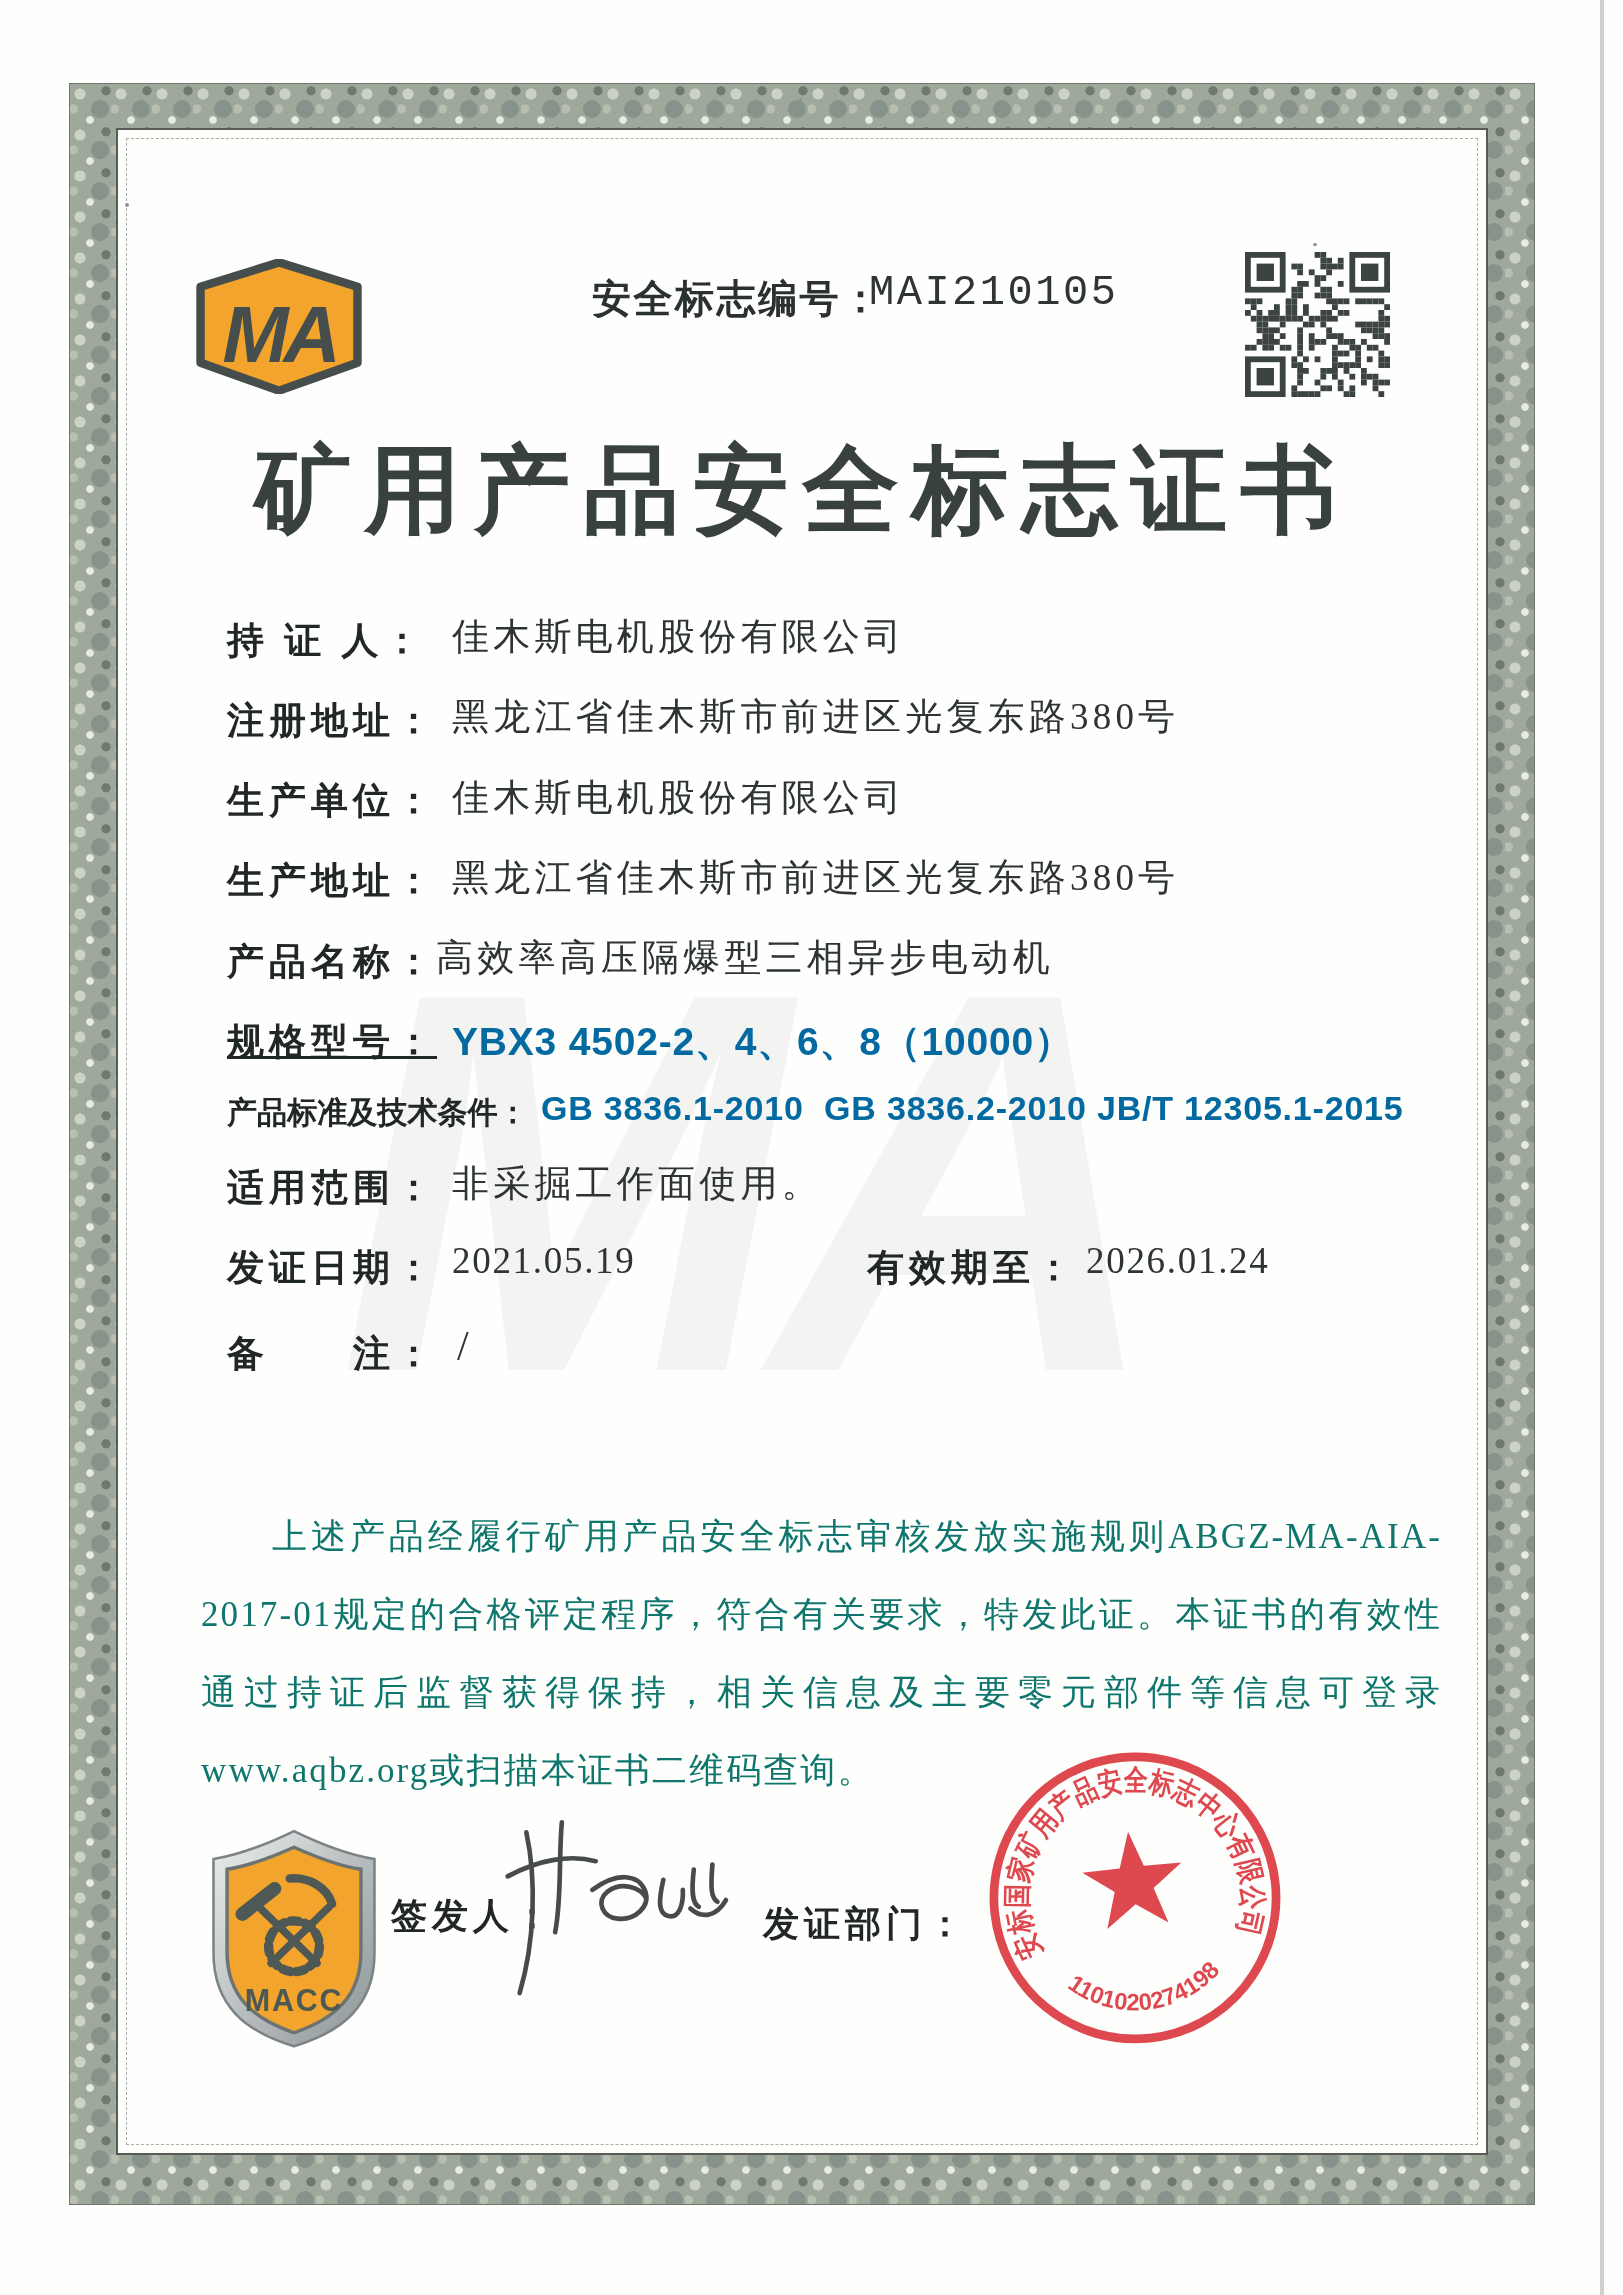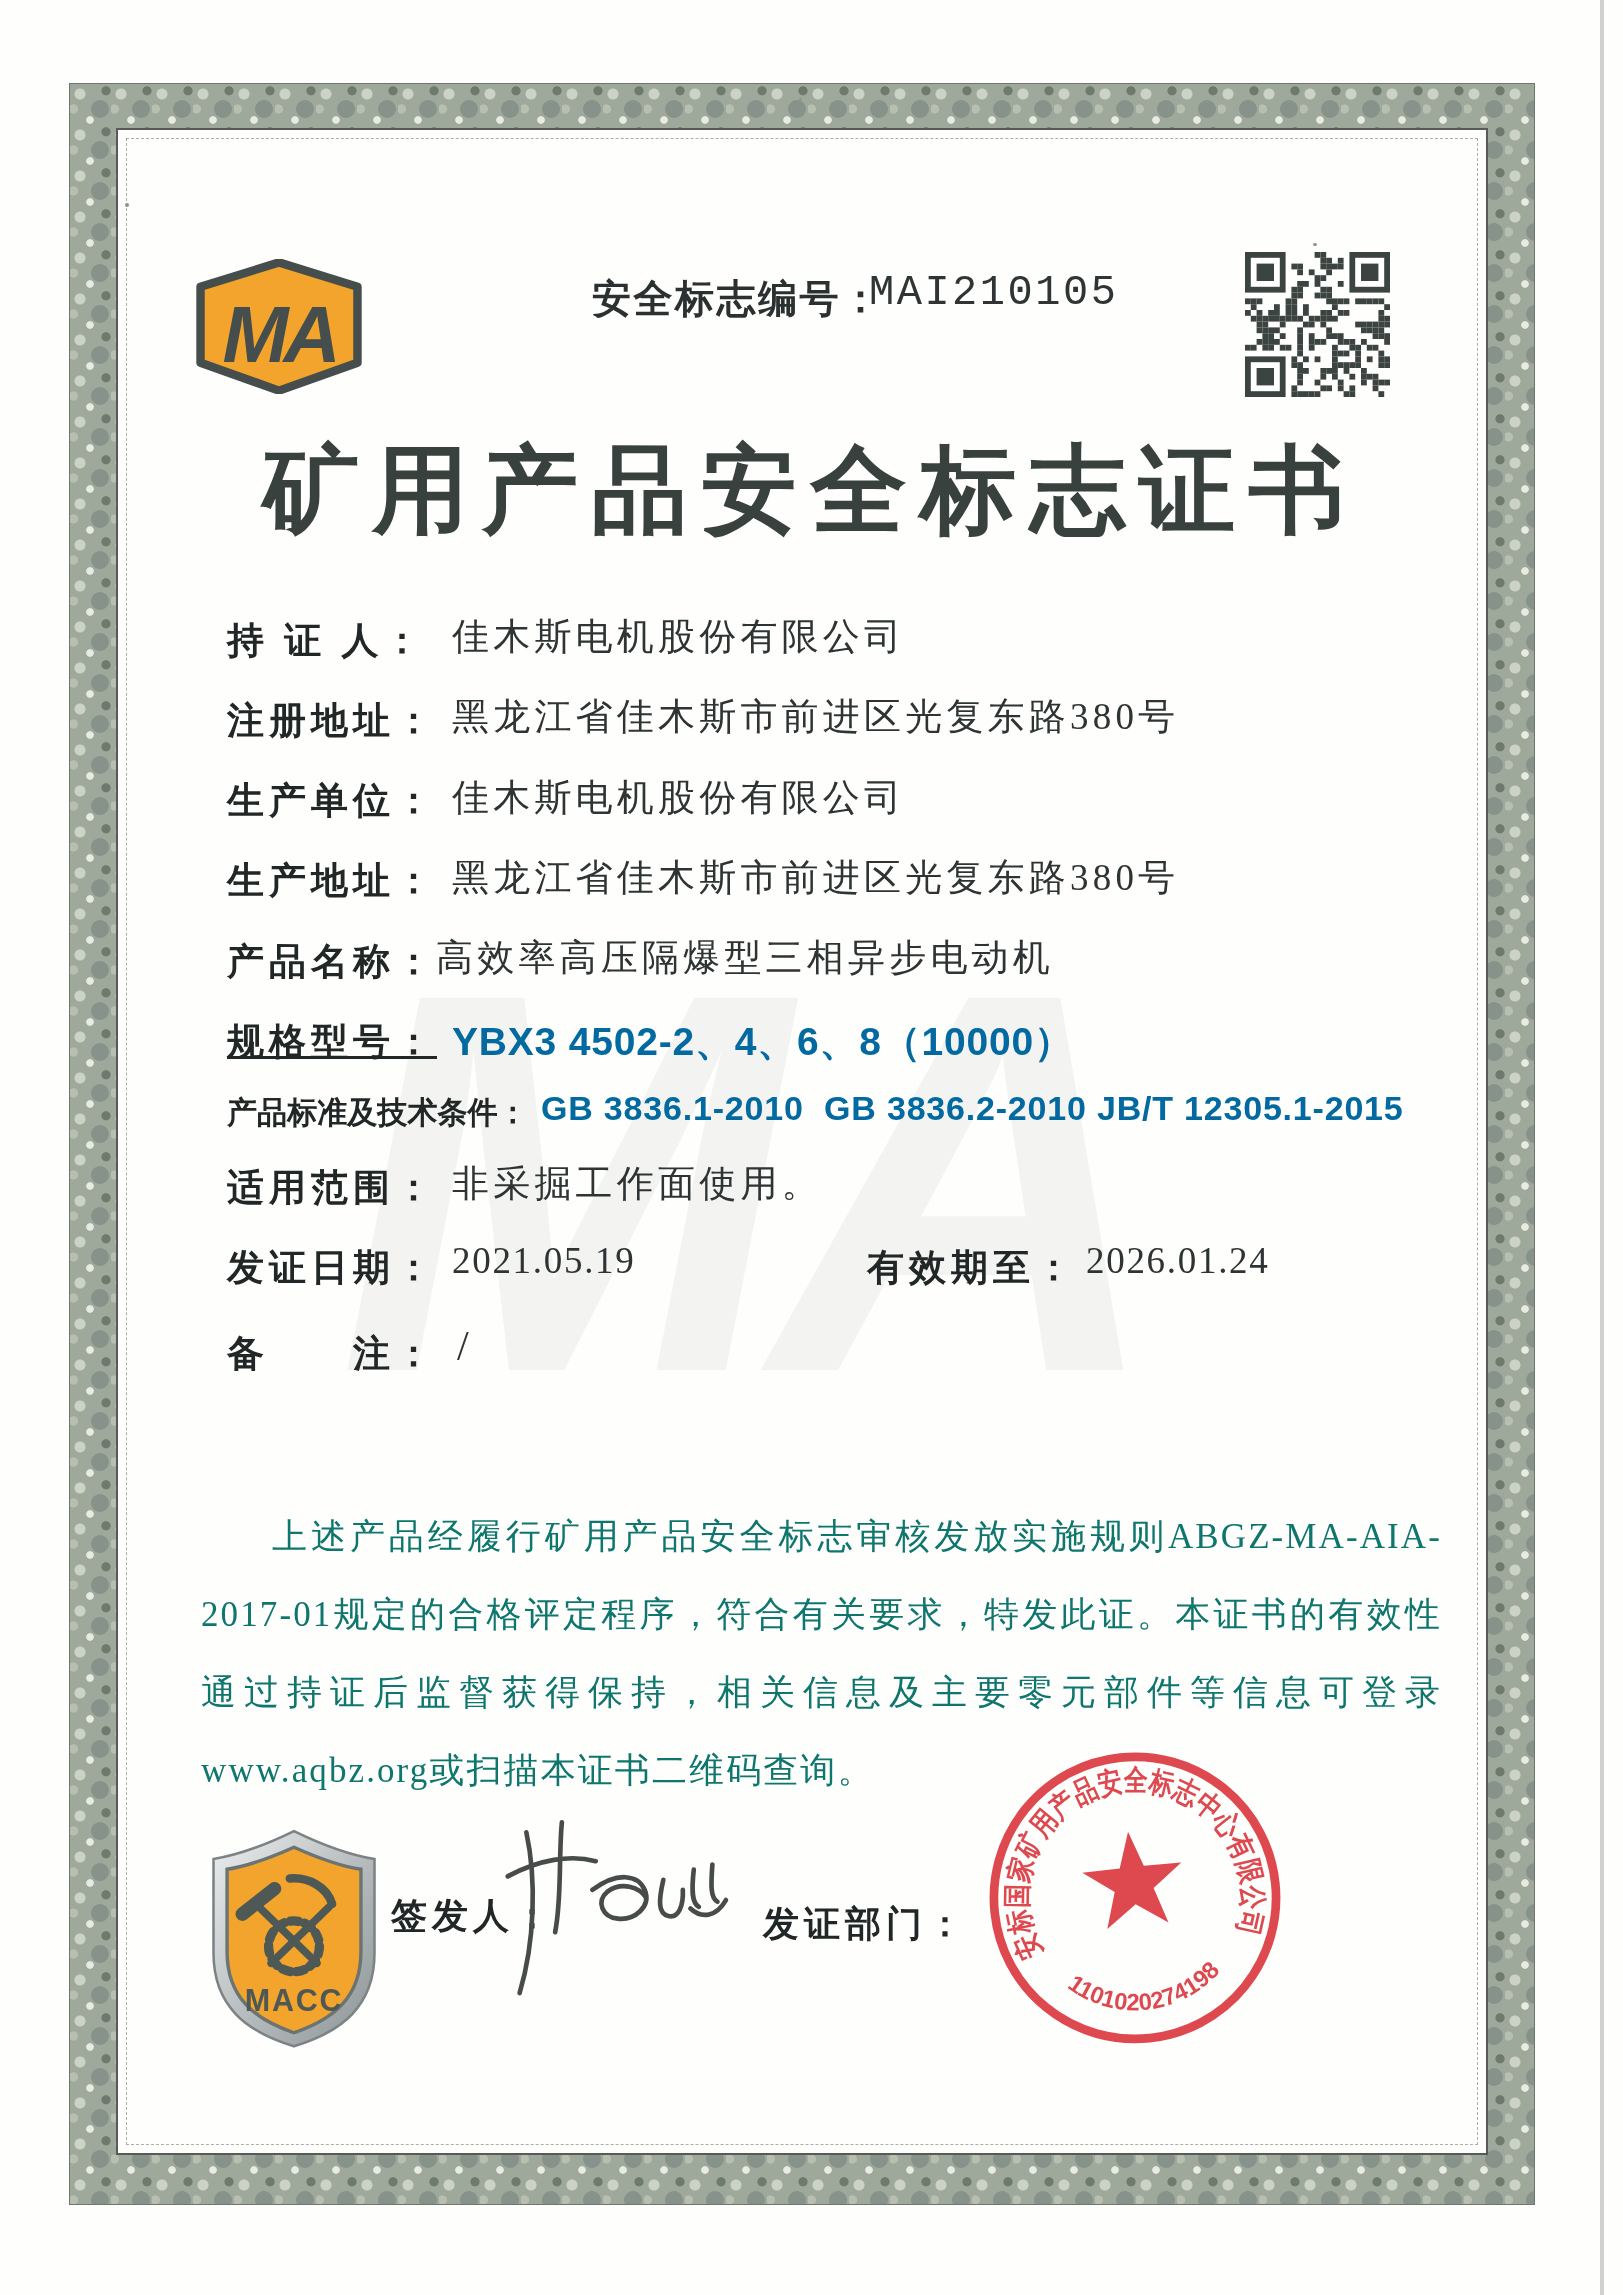--- a/index.html
+++ b/index.html
@@ -258,21 +258,21 @@
         <rect x="14" y="14" width="21" height="21" fill="#3c4442"></rect>
         <rect x="126" y="0" width="49" height="49" fill="#3c4442"></rect>
         <rect x="133" y="7" width="35" height="35" fill="#ffffff"></rect>
         <rect x="140" y="14" width="21" height="21" fill="#3c4442"></rect>
         <rect x="0" y="126" width="49" height="49" fill="#3c4442"></rect>
         <rect x="7" y="133" width="35" height="35" fill="#ffffff"></rect>
         <rect x="14" y="140" width="21" height="21" fill="#3c4442"></rect>
       </svg>
   </div>
 
-  <div class="abs title" style="left:8px;top:427px;width:1605px;text-align:center;">矿用产品安全标志证书</div>
+  <div class="abs title" style="left:0px;top:427px;width:1605px;text-align:center;">矿用产品安全标志证书</div>
 
   <span class="abs lab" style="left:227px;top:616px;">持 证 人：</span>
   <span class="abs val" style="left:452px;top:612px;">佳木斯电机股份有限公司</span>
 
   <span class="abs lab" style="left:227px;top:696px;">注册地址：</span>
   <span class="abs val" style="left:452px;top:692px;">黑龙江省佳木斯市前进区光复东路380号</span>
 
   <span class="abs lab" style="left:227px;top:776px;">生产单位：</span>
   <span class="abs val" style="left:452px;top:773px;">佳木斯电机股份有限公司</span>
 

